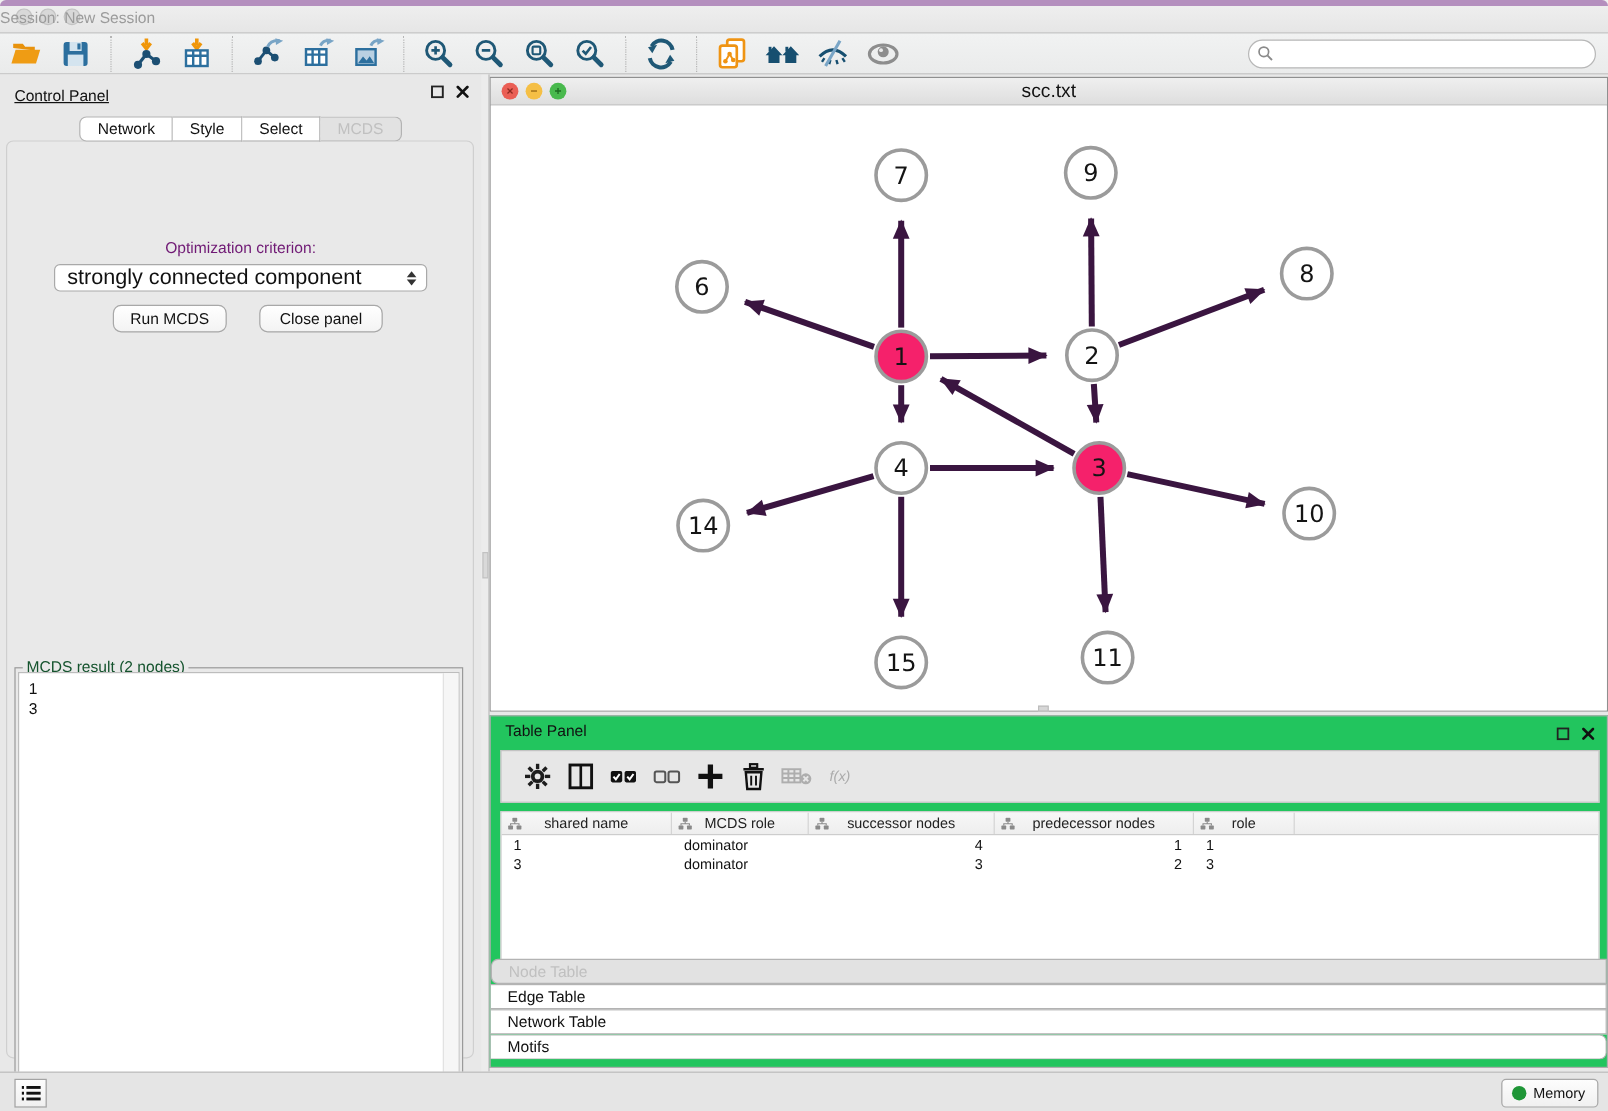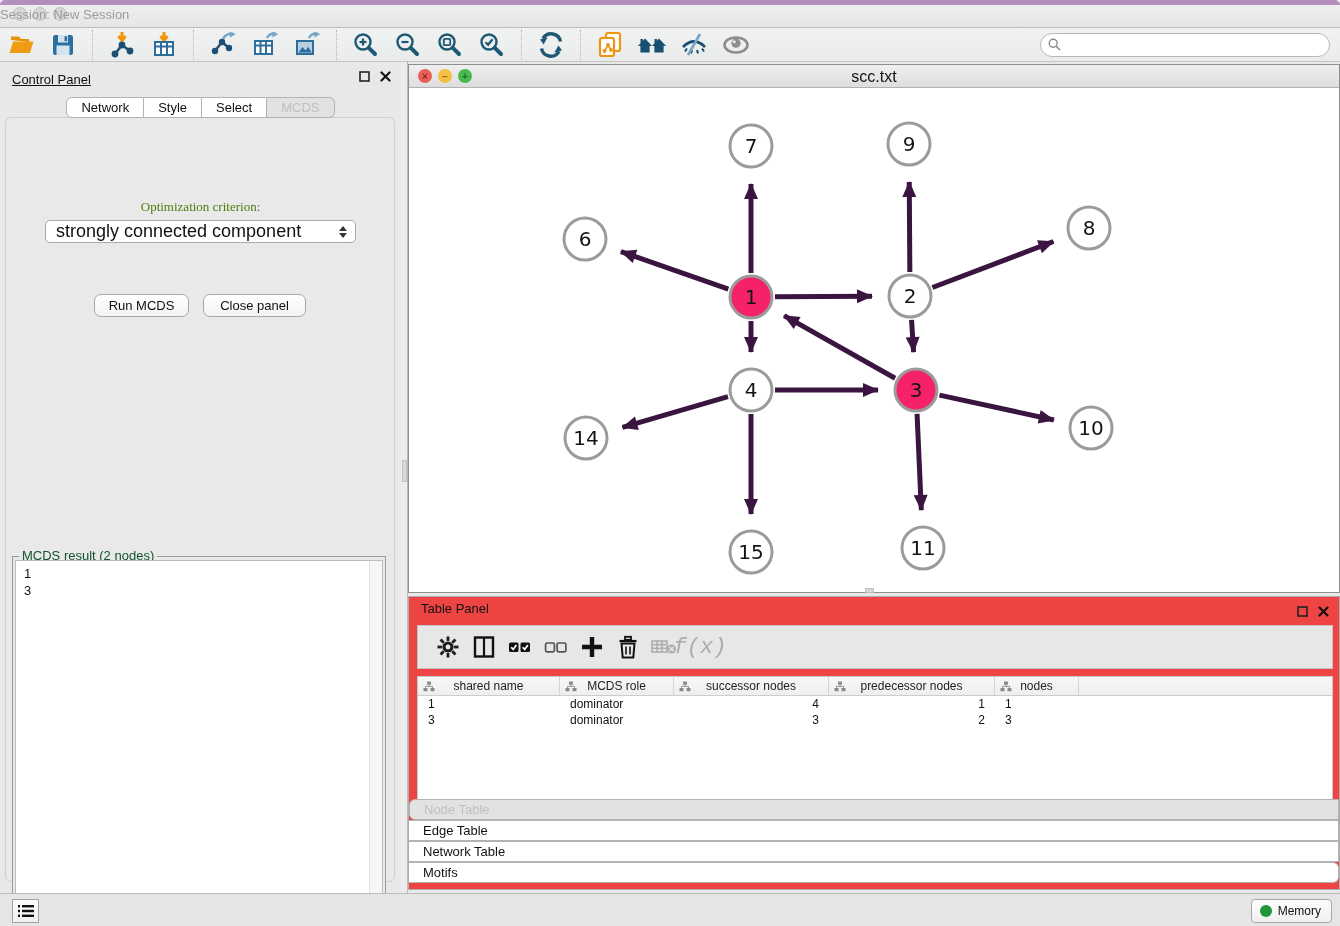--- a/index.html
+++ b/index.html
@@ -31,31 +31,31 @@
   .panel-icons { position:absolute; right:10px; top:9px; display:flex; gap:10px; align-items:center; }
   .cp-body { position:absolute; left:5px; top:55px; width:390px; height:765px;
     background:#e9e9e9; border:1px solid #cfcfcf; border-radius:6px; }
   .tabstrip { position:absolute; left:0; width:100%; display:flex; justify-content:center; }
   .cp-tabs { top:35px; }
   .tab { height:21px; line-height:20px; padding:0 14px; font-size:13px; background:#fff;
     border:1px solid #b3b3b3; border-left:none; color:#111; }
   .tab:first-child { border-left:1px solid #b3b3b3; border-radius:6px 0 0 6px; }
   .tab:last-child { border-radius:0 6px 6px 0; }
   .tab.selected { background:#e2e2e2; color:#c0c0c0; }
-  .opt-label { position:absolute; left:0; top:137px; width:401px; text-align:center; font-size:13px; color:#4d7c0f;font-family:Liberation Serif, serif; }
+  .opt-label { position:absolute; left:0; top:137px; width:401px; text-align:center; font-size:13px; color:#701a75; }
   .combo { position:absolute; left:45px; top:158px; width:311px; height:23px; background:#fff;
     border:1px solid #a9a9a9; border-radius:5px; font-size:18px; color:#111;
     display:flex; align-items:center; padding-left:10px; }
   .combo .stepper { position:absolute; right:6px; top:2px; width:12px; height:18px;
     display:flex; flex-direction:column; align-items:center; justify-content:center; gap:2px; }
   .arr-up { width:0; height:0; border-left:4px solid transparent; border-right:4px solid transparent; border-bottom:5px solid #333; }
   .arr-dn { width:0; height:0; border-left:4px solid transparent; border-right:4px solid transparent; border-top:5px solid #333; }
   .btn { position:absolute; height:23px; background:linear-gradient(#ffffff,#f3f3f3);
     border:1px solid #a8a8a8; border-radius:7px; font-size:13px; color:#111;
-    display:flex; align-items:center; justify-content:center;margin-top:40px; }
+    display:flex; align-items:center; justify-content:center; }
   .fieldset { position:absolute; left:12px; top:494px; width:374px; height:382px;
     border:1px solid #9a9a9a; background:#e9e9e9; }
   .fieldset .legend { position:absolute; left:6px; top:-9px; background:#e9e9e9; padding:0 3px; font-size:13px; color:#14532d; }
   .fieldset .inner { position:absolute; left:2px; top:3px; right:2px; bottom:3px;
     background:#fff; border:1px solid #bdbdbd; }
   .result-text { position:absolute; left:8px; top:4px; font-size:13px; line-height:17px; color:#111; white-space:pre-line; }
   .vscroll { position:absolute; right:0; top:0; bottom:0; width:13px; background:#f6f6f6; border-left:1px solid #e2e2e2; }
 
   
   .v-divider { position:absolute; left:401px; top:62px; width:7px; height:831px; background:#ececec; border-right:1px solid #b9b9b9; }
@@ -67,26 +67,26 @@
   .net-titlebar { position:absolute; left:0; top:0; width:100%; height:23px;
     background:linear-gradient(#efefef,#dedede); border-bottom:1px solid #b2b2b2; }
   .net-title { position:absolute; left:0; top:3px; width:100%; text-align:center; font-size:16px; color:#111; }
   .light { position:absolute; top:4px; width:14px; height:14px; border-radius:50%;
     display:flex; align-items:center; justify-content:center; font-size:10px; font-weight:bold; }
   .net-canvas { position:absolute; left:0; top:23px; width:930px; height:504px; background:#fff; }
   .net-grip { position:absolute; left:456px; bottom:-1px; width:9px; height:5px; background:#d7d7d7; border:1px solid #bdbdbd; }
 
   
   .table-panel { position:absolute; left:408px; top:596px; width:932px; height:294px;
-    background:#ef4444; border:1px solid #adadad; }
+    background:#22c55e; border:1px solid #adadad; }
   .tp-header { position:absolute; left:12px; top:4px; font-size:13px; color:#111; }
   .tp-toolbar { position:absolute; left:8px; top:28px; width:916px; height:44px;
     background:#e7e7e7; border:1px solid #c3c3c3; display:flex; align-items:center; padding-left:12px; }
   .tp-ic { width:36px; height:36px; display:flex; align-items:center; justify-content:center; }
-  .fx { font-family:Liberation Mono, monospace; font-style:italic; font-size:22px; color:#ababab; }
+  .fx { font-family:Liberation Sans, sans-serif; font-style:italic; font-size:12px; color:#ababab; }
   .grid-table { position:absolute; left:8px; top:79px; width:916px; height:172px; background:#fff; border:1px solid #c9c9c9; overflow:hidden; }
   .thead { display:flex; height:19px; background:linear-gradient(#f7f7f7,#eeeeee); border-bottom:1px solid #cdcdcd; }
   .th { position:relative; border-right:1px solid #d4d4d4; font-size:12px; color:#222;
     display:flex; align-items:center; justify-content:center; }
   .th svg { position:absolute; left:5px; top:4px; }
   .tr { display:flex; height:16px; }
   .td { font-size:12px; color:#111; padding:0 10px; line-height:16px; overflow:hidden; }
   .tp-tabs { bottom:6px; top:auto; }
 
   
@@ -311,21 +311,21 @@
     <div class="combo">
       <span>strongly connected component</span>
       <span class="stepper">
           <span class="arr-up"></span>
           <span class="arr-dn"></span>
         </span>
     </div>
     <div class="btn" style="left:94px; top:192px; width:95px;">
         <span>Run MCDS</span>
       </div>
-    <div class="btn" style="left:203px; top:192px; width:103px;">
+    <div class="btn" style="left:216px; top:192px; width:103px;">
         <span>Close panel</span>
       </div>
     <div class="fieldset">
       <span class="legend">MCDS result (2 nodes)</span>
       <div class="inner">
         <div class="result-text">1
 3</div>
         <div class="vscroll"></div>
       </div>
     </div>
@@ -547,21 +547,21 @@
           </div>
           <div class="th" style="width: 84px;">
             <svg width="12" height="11" viewBox="0 0 12 11">
               <g fill="#8a8a8a">
                 <rect x="4" y="0.5" width="4" height="3.2" rx="0.5"></rect>
                 <rect x="0.5" y="7" width="4" height="3.2" rx="0.5"></rect>
                 <rect x="7.5" y="7" width="4" height="3.2" rx="0.5"></rect>
               </g>
               <path d="M6 3.7 V5.4 M2.5 7 V5.4 H9.5 V7" stroke="#8a8a8a" stroke-width="0.9" fill="none"></path>
             </svg>
-            <span>nodes</span>
+            <span>role</span>
           </div>
         </div>
       <div>
           <div class="tr">
             <div class="td" style="width: 142px; text-align: left;">1</div>
             <div class="td" style="width: 114px; text-align: left;">dominator</div>
             <div class="td" style="width: 155px; text-align: right;">4</div>
             <div class="td" style="width: 166px; text-align: right;">1</div>
             <div class="td" style="width: 84px; text-align: left;">1</div>
           </div>

